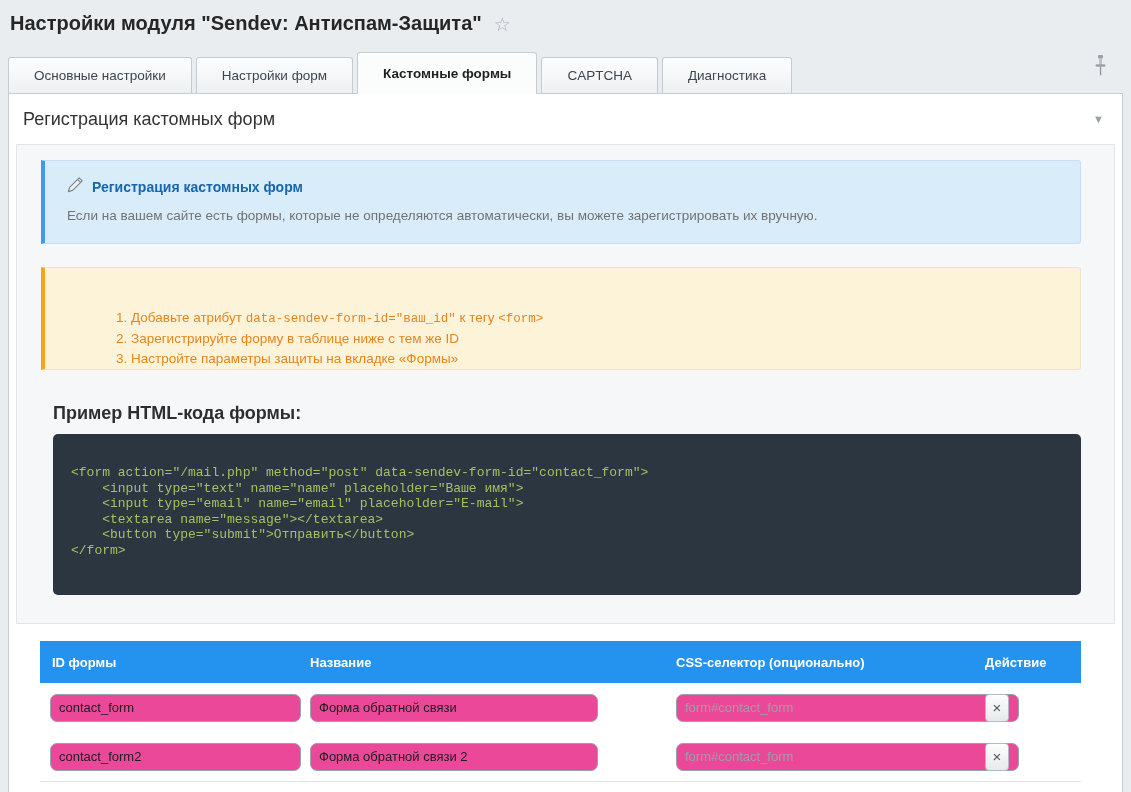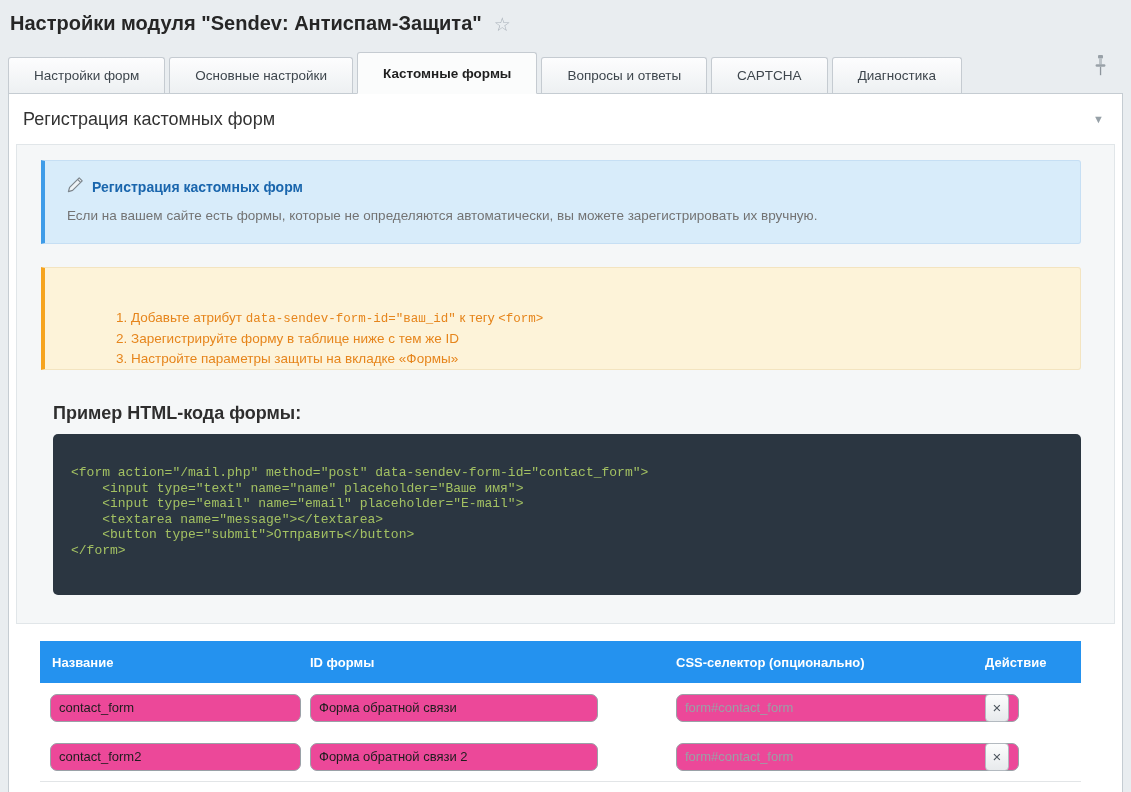--- a/index.html
+++ b/index.html
@@ -105,24 +105,23 @@
 </style>
 </head>
 <body>
 
 <div class="titlebar">
   <h1 class="page-title">Настройки модуля "Sendev: Антиспам-Защита"</h1>
   <span class="star-btn">☆</span>
 </div>
 
 <div class="tabbar">
+  <div class="tab">Основные настройки</div>
   <div class="tab">Настройки форм</div>
-  <div class="tab">Основные настройки</div>
   <div class="tab active">Кастомные формы</div>
-  <div class="tab">Вопросы и ответы</div>
   <div class="tab">CAPTCHA</div>
   <div class="tab">Диагностика</div>
   <span class="pin-btn">
     <svg width="13" height="23" viewBox="0 0 13 23">
       <rect x="4" y="1" width="5" height="3.4" rx="1" fill="#99a1a8"></rect>
       <rect x="5" y="4" width="3" height="6.4" fill="#bcc3c8"></rect>
       <rect x="1.6" y="10.2" width="9.8" height="2.6" rx="1.2" fill="#99a1a8"></rect>
       <rect x="5.9" y="12.8" width="1.3" height="8.4" fill="#8d959c"></rect>
     </svg>
   </span>
@@ -165,22 +164,22 @@
       <div class="code-line">    &lt;input type="email" name="email" placeholder="E-mail"&gt;</div>
       <div class="code-line">    &lt;textarea name="message"&gt;&lt;/textarea&gt;</div>
       <div class="code-line">    &lt;button type="submit"&gt;Отправить&lt;/button&gt;</div>
       <div class="code-line">&lt;/form&gt;</div>
     </div>
 
   </div>
 
   <div class="forms-table">
     <div class="thead">
+      <div class="th">ID формы</div>
       <div class="th">Название</div>
-      <div class="th">ID формы</div>
       <div class="th">CSS-селектор (опционально)</div>
       <div class="th">Действие</div>
     </div>
 
     <div class="trow">
       <div class="td first"><input class="cell-input w-id" type="text" value="contact_form" style=""></div>
       <div class="td"><input class="cell-input w-name" type="text" value="Форма обратной связи" style=""></div>
       <div class="td"><input class="cell-input w-sel" type="text" placeholder="form#contact_form" style=""></div>
       <div class="td"><button class="del-btn">×</button></div>
     </div>

